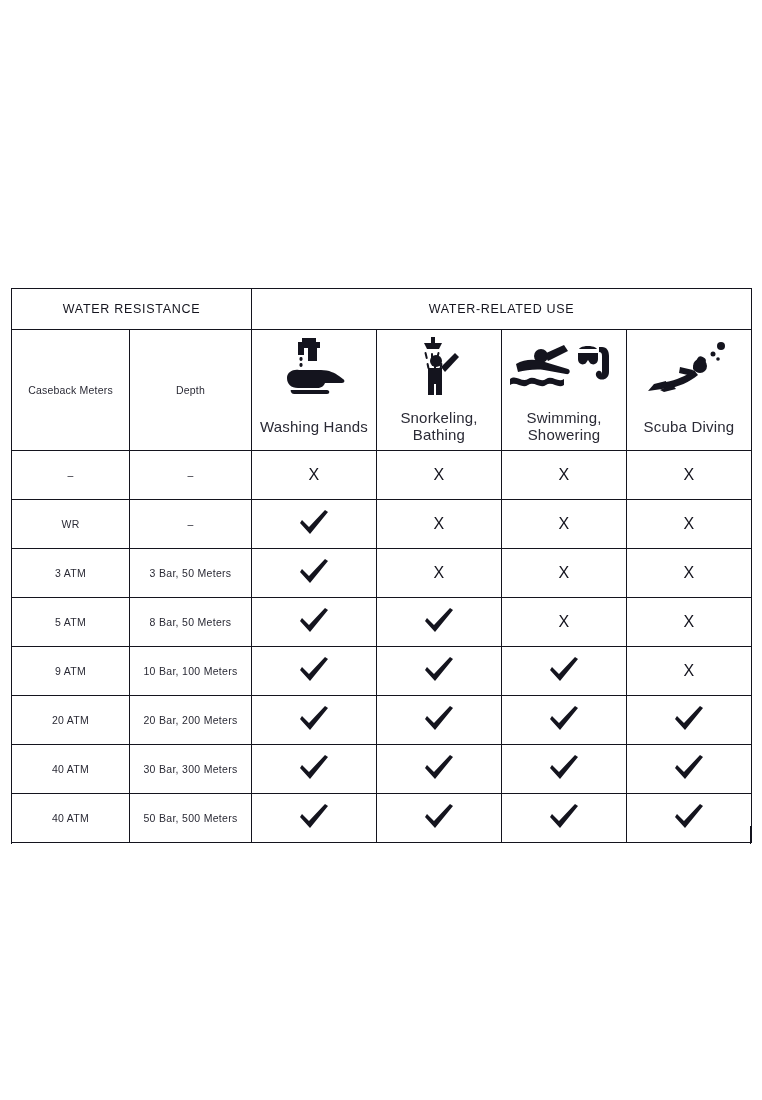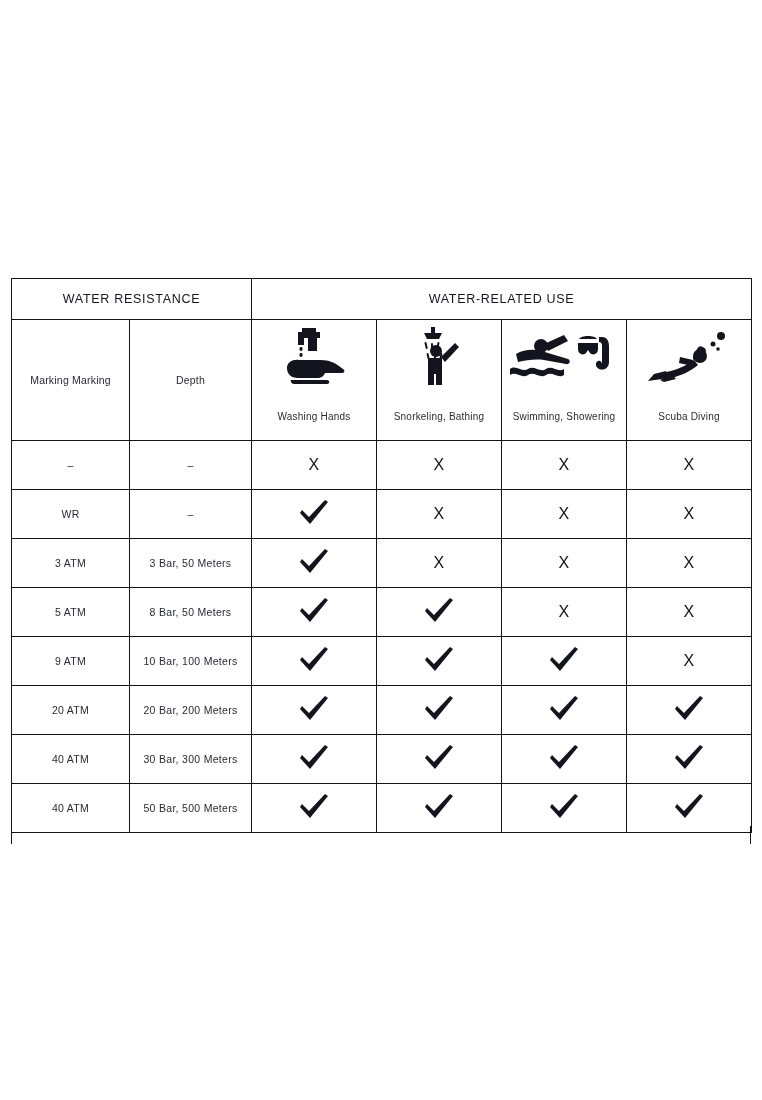--- a/index.html
+++ b/index.html
@@ -21,20 +21,21 @@
     left: 11px;
     top: 278px;
     width: 740px;
   }
 
   table.wr-table {
     border-collapse: collapse;
     table-layout: fixed;
     width: 740px;
     background: #fff;
+    margin-top: 10px;
   }
 
   table.wr-table td, table.wr-table th {
     border: 1px solid #14141e;
     padding: 0;
     text-align: center;
     vertical-align: middle;
     font-weight: normal;
   }
 
@@ -58,21 +59,21 @@
   .icon-wrap {
     display: flex;
     align-items: center;
     justify-content: center;
     height: 72px;
   }
   .icon-wrap svg { display: block; }
 
   .use-label {
     height: 48px;
-    font-size: 10px;
+    font-size: 15px;
     color: #2a2a35;
     border-top: none !important;
     letter-spacing: 0.2px;
   }
 
   .subhead {
     height: 120px;
     font-size: 10.5px;
     color: #2a2a35;
     letter-spacing: 0.2px;
@@ -122,21 +123,21 @@
       <col class="c-use">
     </colgroup>
     <tbody>
 
       <tr>
         <td class="group-head" colspan="2">WATER RESISTANCE</td>
         <td class="group-head" colspan="4">WATER-RELATED USE</td>
       </tr>
 
       <tr>
-        <td class="subhead" rowspan="2">Marking Marking</td>
+        <td class="subhead" rowspan="2">Caseback Meters</td>
         <td class="subhead" rowspan="2">Depth</td>
 
         <td class="icon-cell">
           <div class="icon-wrap">
             <svg width="66" height="56" viewBox="0 0 66 56" xmlns="http://www.w3.org/2000/svg">
               <g fill="#14141e">
 
                 <rect x="27" y="4" width="9" height="19"></rect>
 
                 <rect x="17" y="4" width="22" height="6"></rect>

